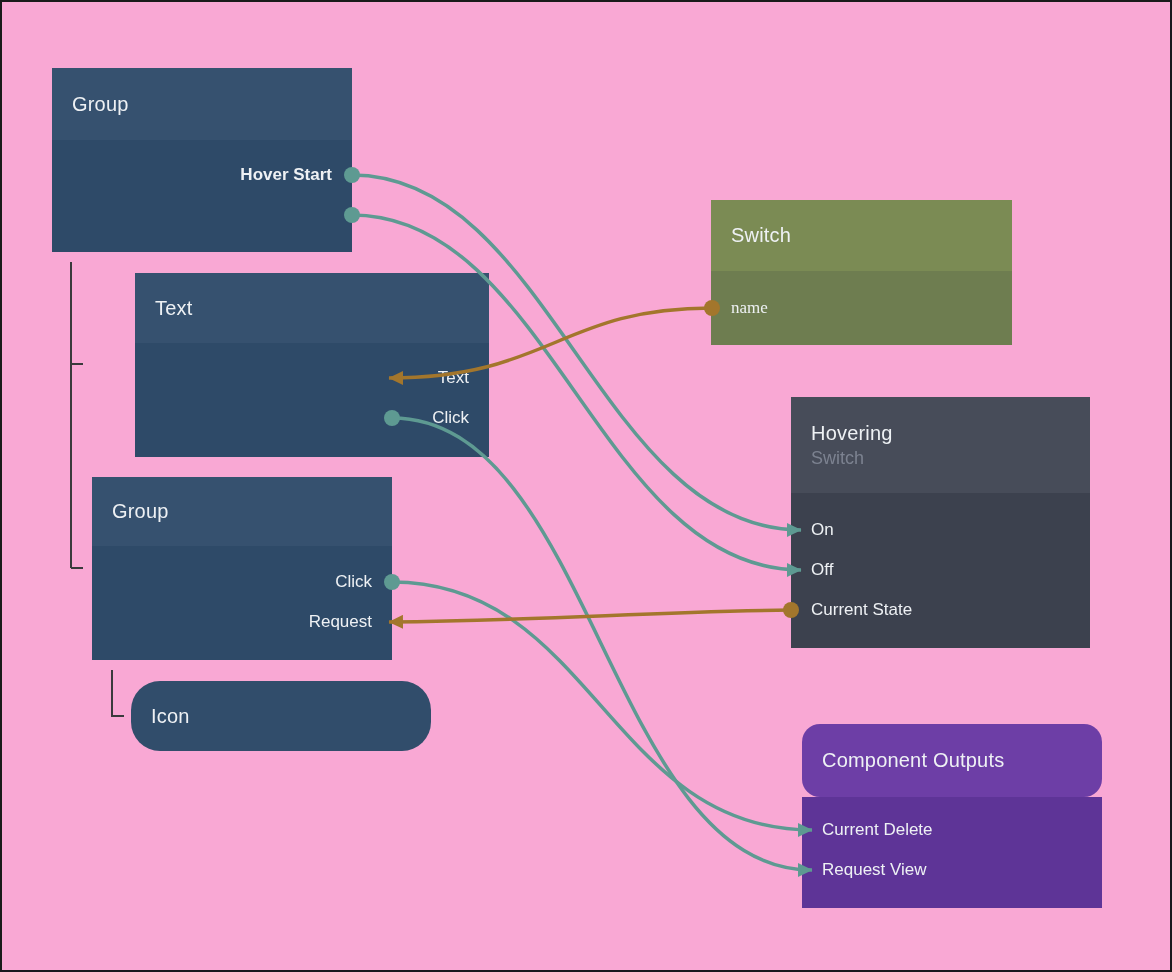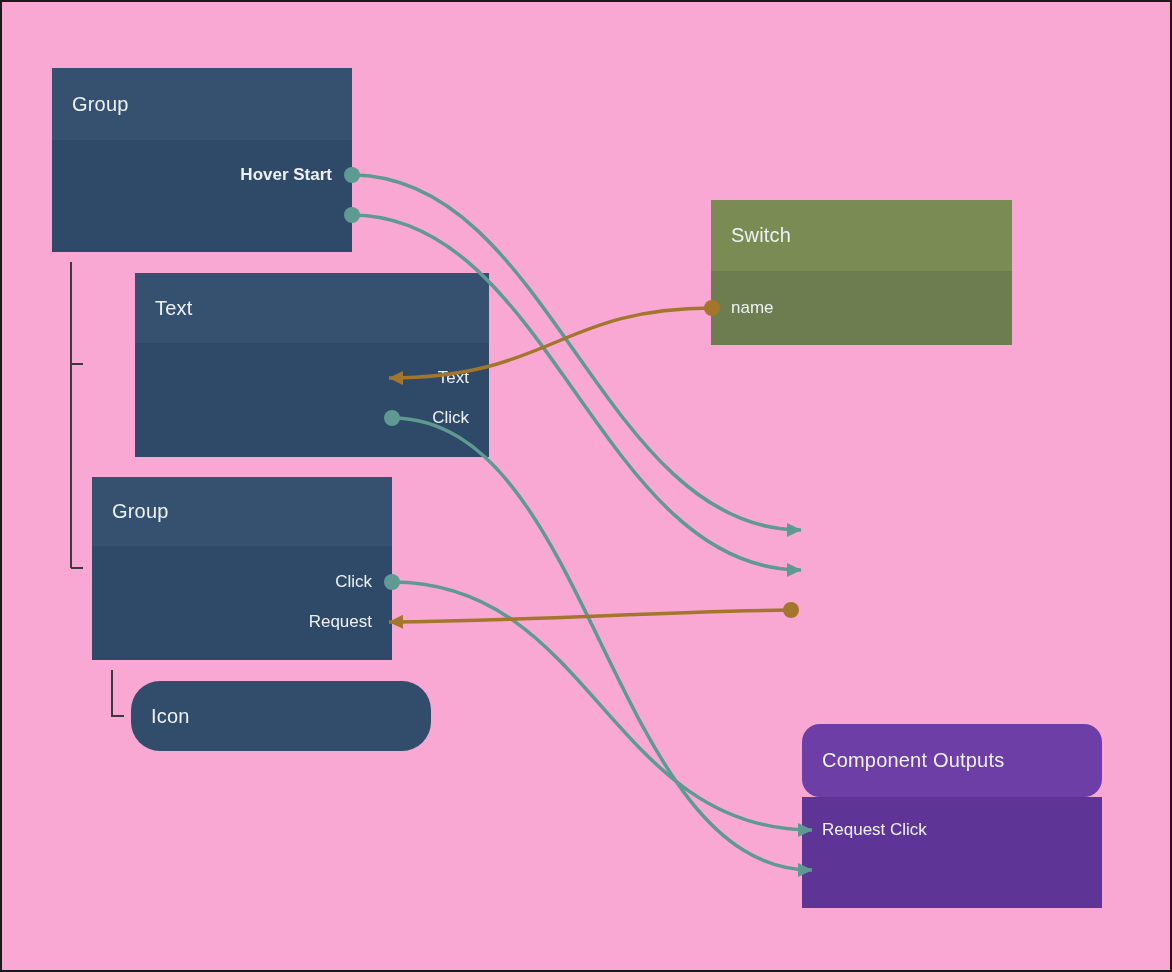--- a/index.html
+++ b/index.html
@@ -12,21 +12,21 @@
   .node{position:absolute;z-index:2;display:flex;flex-direction:column;}
   .node .header{flex:0 0 auto;display:flex;flex-direction:column;justify-content:center;padding:0 20px;box-sizing:border-box;}
   .node .body{flex:1 1 auto;box-sizing:border-box;}
   .title{font-size:20px;color:#eef1f4;letter-spacing:.2px;}
   .subtitle{font-size:18px;color:#7c8290;margin-top:3px;}
   .port{height:40px;display:flex;align-items:center;padding:0 20px;font-size:17px;color:#eef1f4;box-sizing:border-box;}
   .port.out-right{justify-content:flex-end;}
   .port.in-left{justify-content:flex-start;}
   
   .blue  .header{background:#36516f;} .blue  .body{background:#2e4a68;}
-  .green .header{background:#7b8b54;} .green .body{background:#6e7d50;}
+  .green .header{background:#7b8b54;} .green .body{background:#6e7d50;font-family:Liberation Serif, serif;}
   .gray  .header{background:#474c59;} .gray  .body{background:#3c414e;}
   .purple.node .header{background:#6d3ea6;} .purple.node .body{background:#5e3497;}
   .single{background:#314d6b;display:flex;flex-direction:row;align-items:center;padding:0 20px;box-sizing:border-box;border-radius:29px;}
 </style>
 </head>
 <body>
 
 <div class="canvas">
 
   <div class="node blue" style="left:52px;top:68px;width:300px;height:184px;">
@@ -76,28 +76,48 @@
     <div class="header" style="height:71px;">
       <span class="title">Switch</span>
     </div>
     <div class="body" style="padding-top:17px;">
       <div class="port in-left">
         <span>name</span>
       </div>
     </div>
   </div>
 
+  <div class="node gray" style="left:791px;top:397px;width:299px;height:251px;">
+    <div class="header" style="height:96px;">
+      <span class="title">Hovering</span>
+      <span class="subtitle">Switch</span>
+    </div>
+    <div class="body" style="padding-top:17px;">
+      <div class="port in-left">
+        <span>On</span>
+      </div>
+      <div class="port in-left">
+        <span>Off</span>
+      </div>
+      <div class="port in-left">
+        <span>Current State</span>
+      </div>
+    </div>
+  </div>
 
   <div class="node purple" style="left:802px;top:724px;width:300px;height:184px;">
     <div class="header" style="height:73px;border-radius:18px;">
       <span class="title">Component Outputs</span>
     </div>
     <div class="body" style="padding-top:13px;">
       <div class="port in-left">
-        <span>Request Click</span>
+        <span>Current Delete</span>
+      </div>
+      <div class="port in-left">
+        <span>Request View</span>
       </div>
     </div>
   </div>
 
   <svg class="wires">
     <defs>
       <marker id="arrow-teal" markerUnits="userSpaceOnUse" markerWidth="15" markerHeight="14" refX="14" refY="7" orient="auto">
         <path d="M0,0 L14.5,7 L0,14 Z" fill="#5e9a92"></path>
       </marker>
       <marker id="arrow-orange" markerUnits="userSpaceOnUse" markerWidth="15" markerHeight="14" refX="14" refY="7" orient="auto">

